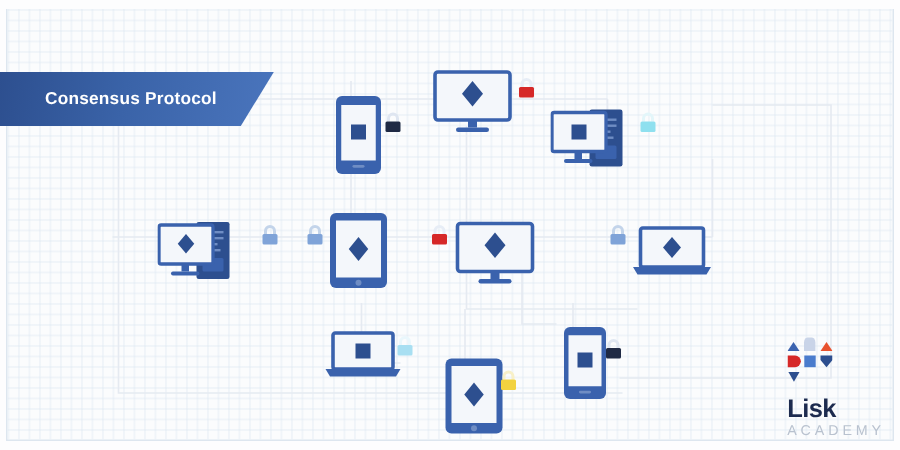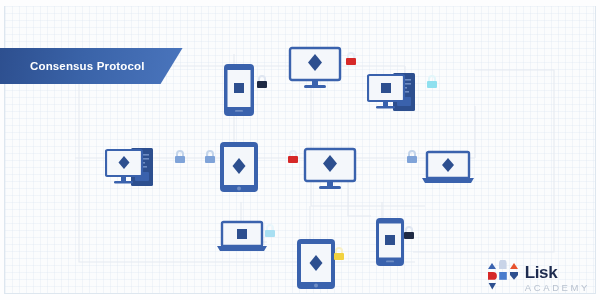--- a/index.html
+++ b/index.html
@@ -55,21 +55,21 @@
 
   
   .node { position: absolute; z-index: 20; }
   .lock { position: absolute; z-index: 25; width: 14px; height: 15px; }
 
   
   #logo {
     position: absolute;
     right: 10px; bottom: 8px;
     z-index: 40;
-    display: flex; align-items: flex-end; gap: 7px;
+    display: flex; align-items: flex-start; gap: 7px; flex-direction: column;
   }
   #logomark { width: 30px; height: 32px; display:block; }
   #logotext { line-height: 1; }
   #logo-lisk {
     display:block;
     font-size: 17px; font-weight: bold; color: #1d2b4f;
     letter-spacing: -0.4px;
   }
   #logo-academy {
     display:block;

